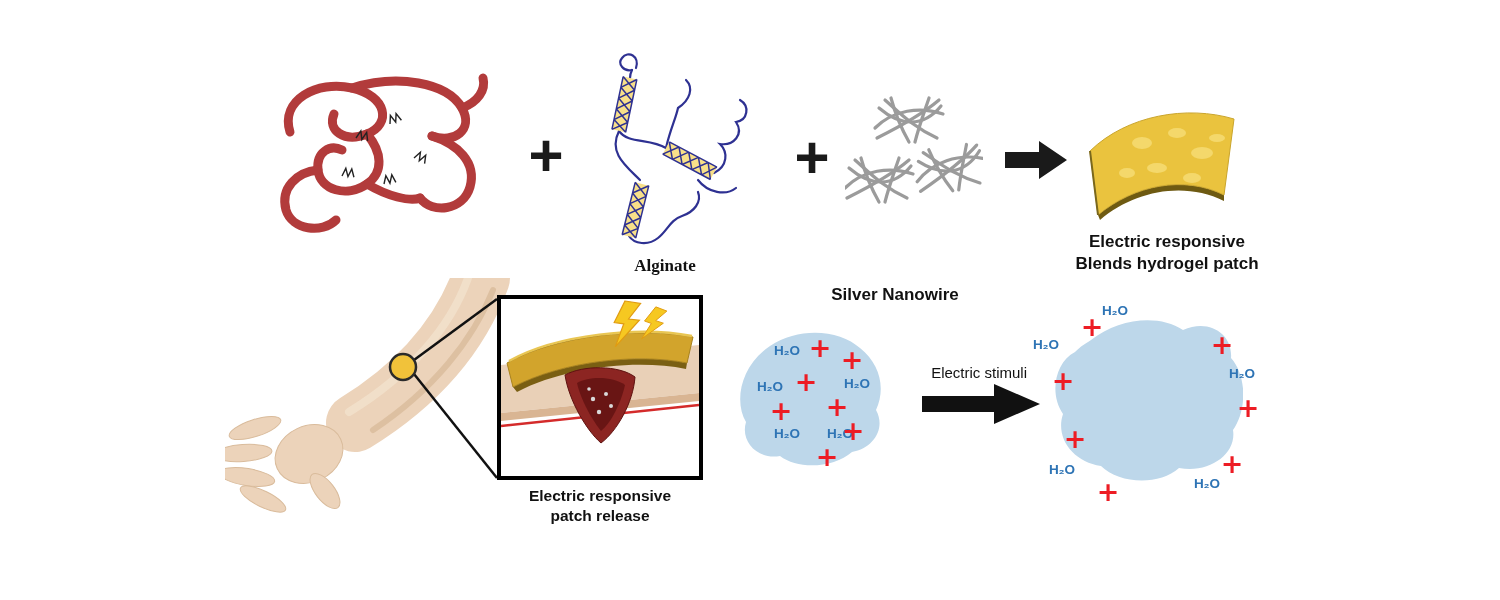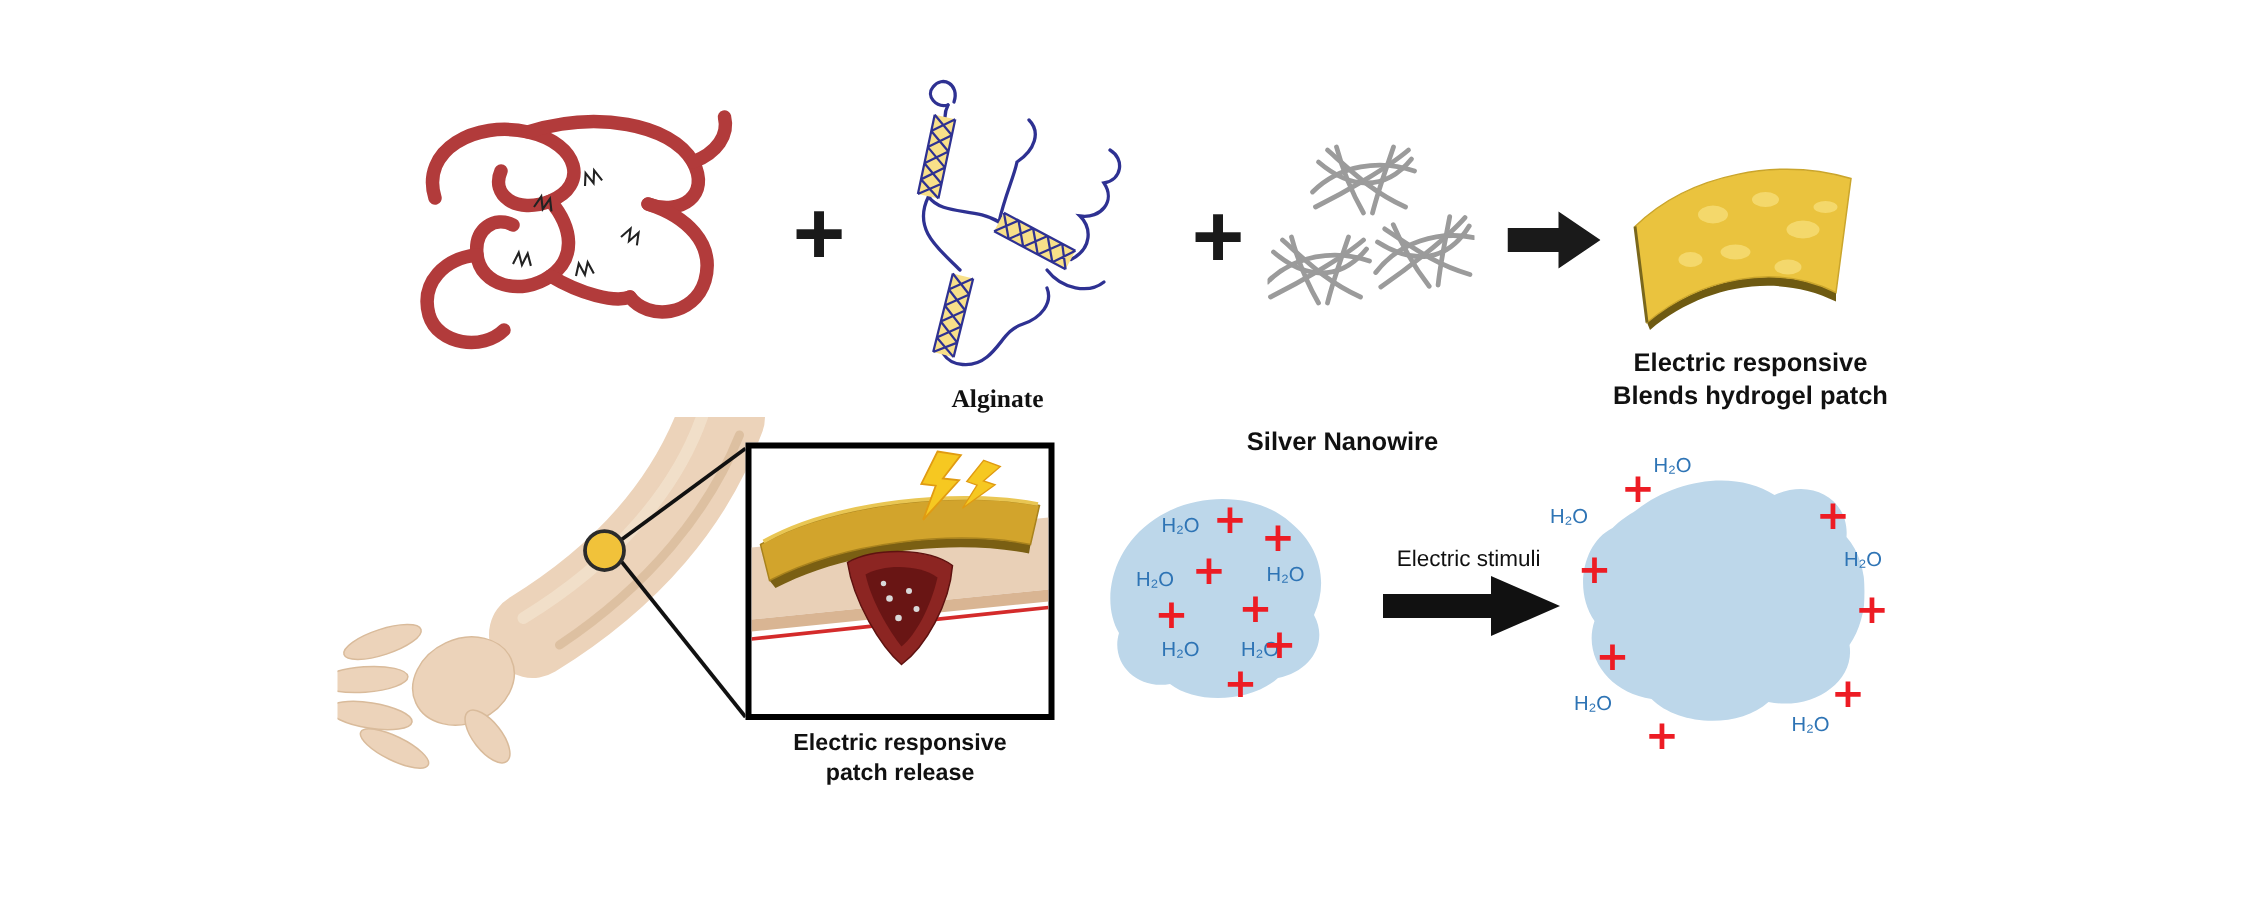--- a/index.html
+++ b/index.html
@@ -24,21 +24,21 @@
   .inset-label {
     position:absolute; font-weight:bold; font-size:15.5px; color:#111;
     text-align:center; line-height:1.3;
   }
   .stimuli-label {
     position:absolute; font-size:15px; color:#111; text-align:right;
   }
   .marker {
     position:absolute; transform:translate(-50%,-50%); white-space:nowrap;
   }
-  .h2o { color:#2e74b5; font-weight:normal; font-size:13.5px; }
+  .h2o { color:#2e74b5; font-weight:bold; font-size:13.5px; }
   .plus-red { color:#ed1c24; font-weight:bold; font-size:27px; font-family:"DejaVu Sans",sans-serif; }
 </style>
 </head>
 <body>
 
 <div class="canvas">
 
   <svg class="abs" style="left:272px; top:72px;" width="235" height="168" viewBox="0 0 235 168">
     <g stroke="#b23b3b" stroke-width="9" fill="none" stroke-linecap="round">
       <path d="M 18 60 C 8 28, 45 8, 80 16 C 115 24, 120 52, 95 62 C 72 71, 55 58, 62 42"></path>

